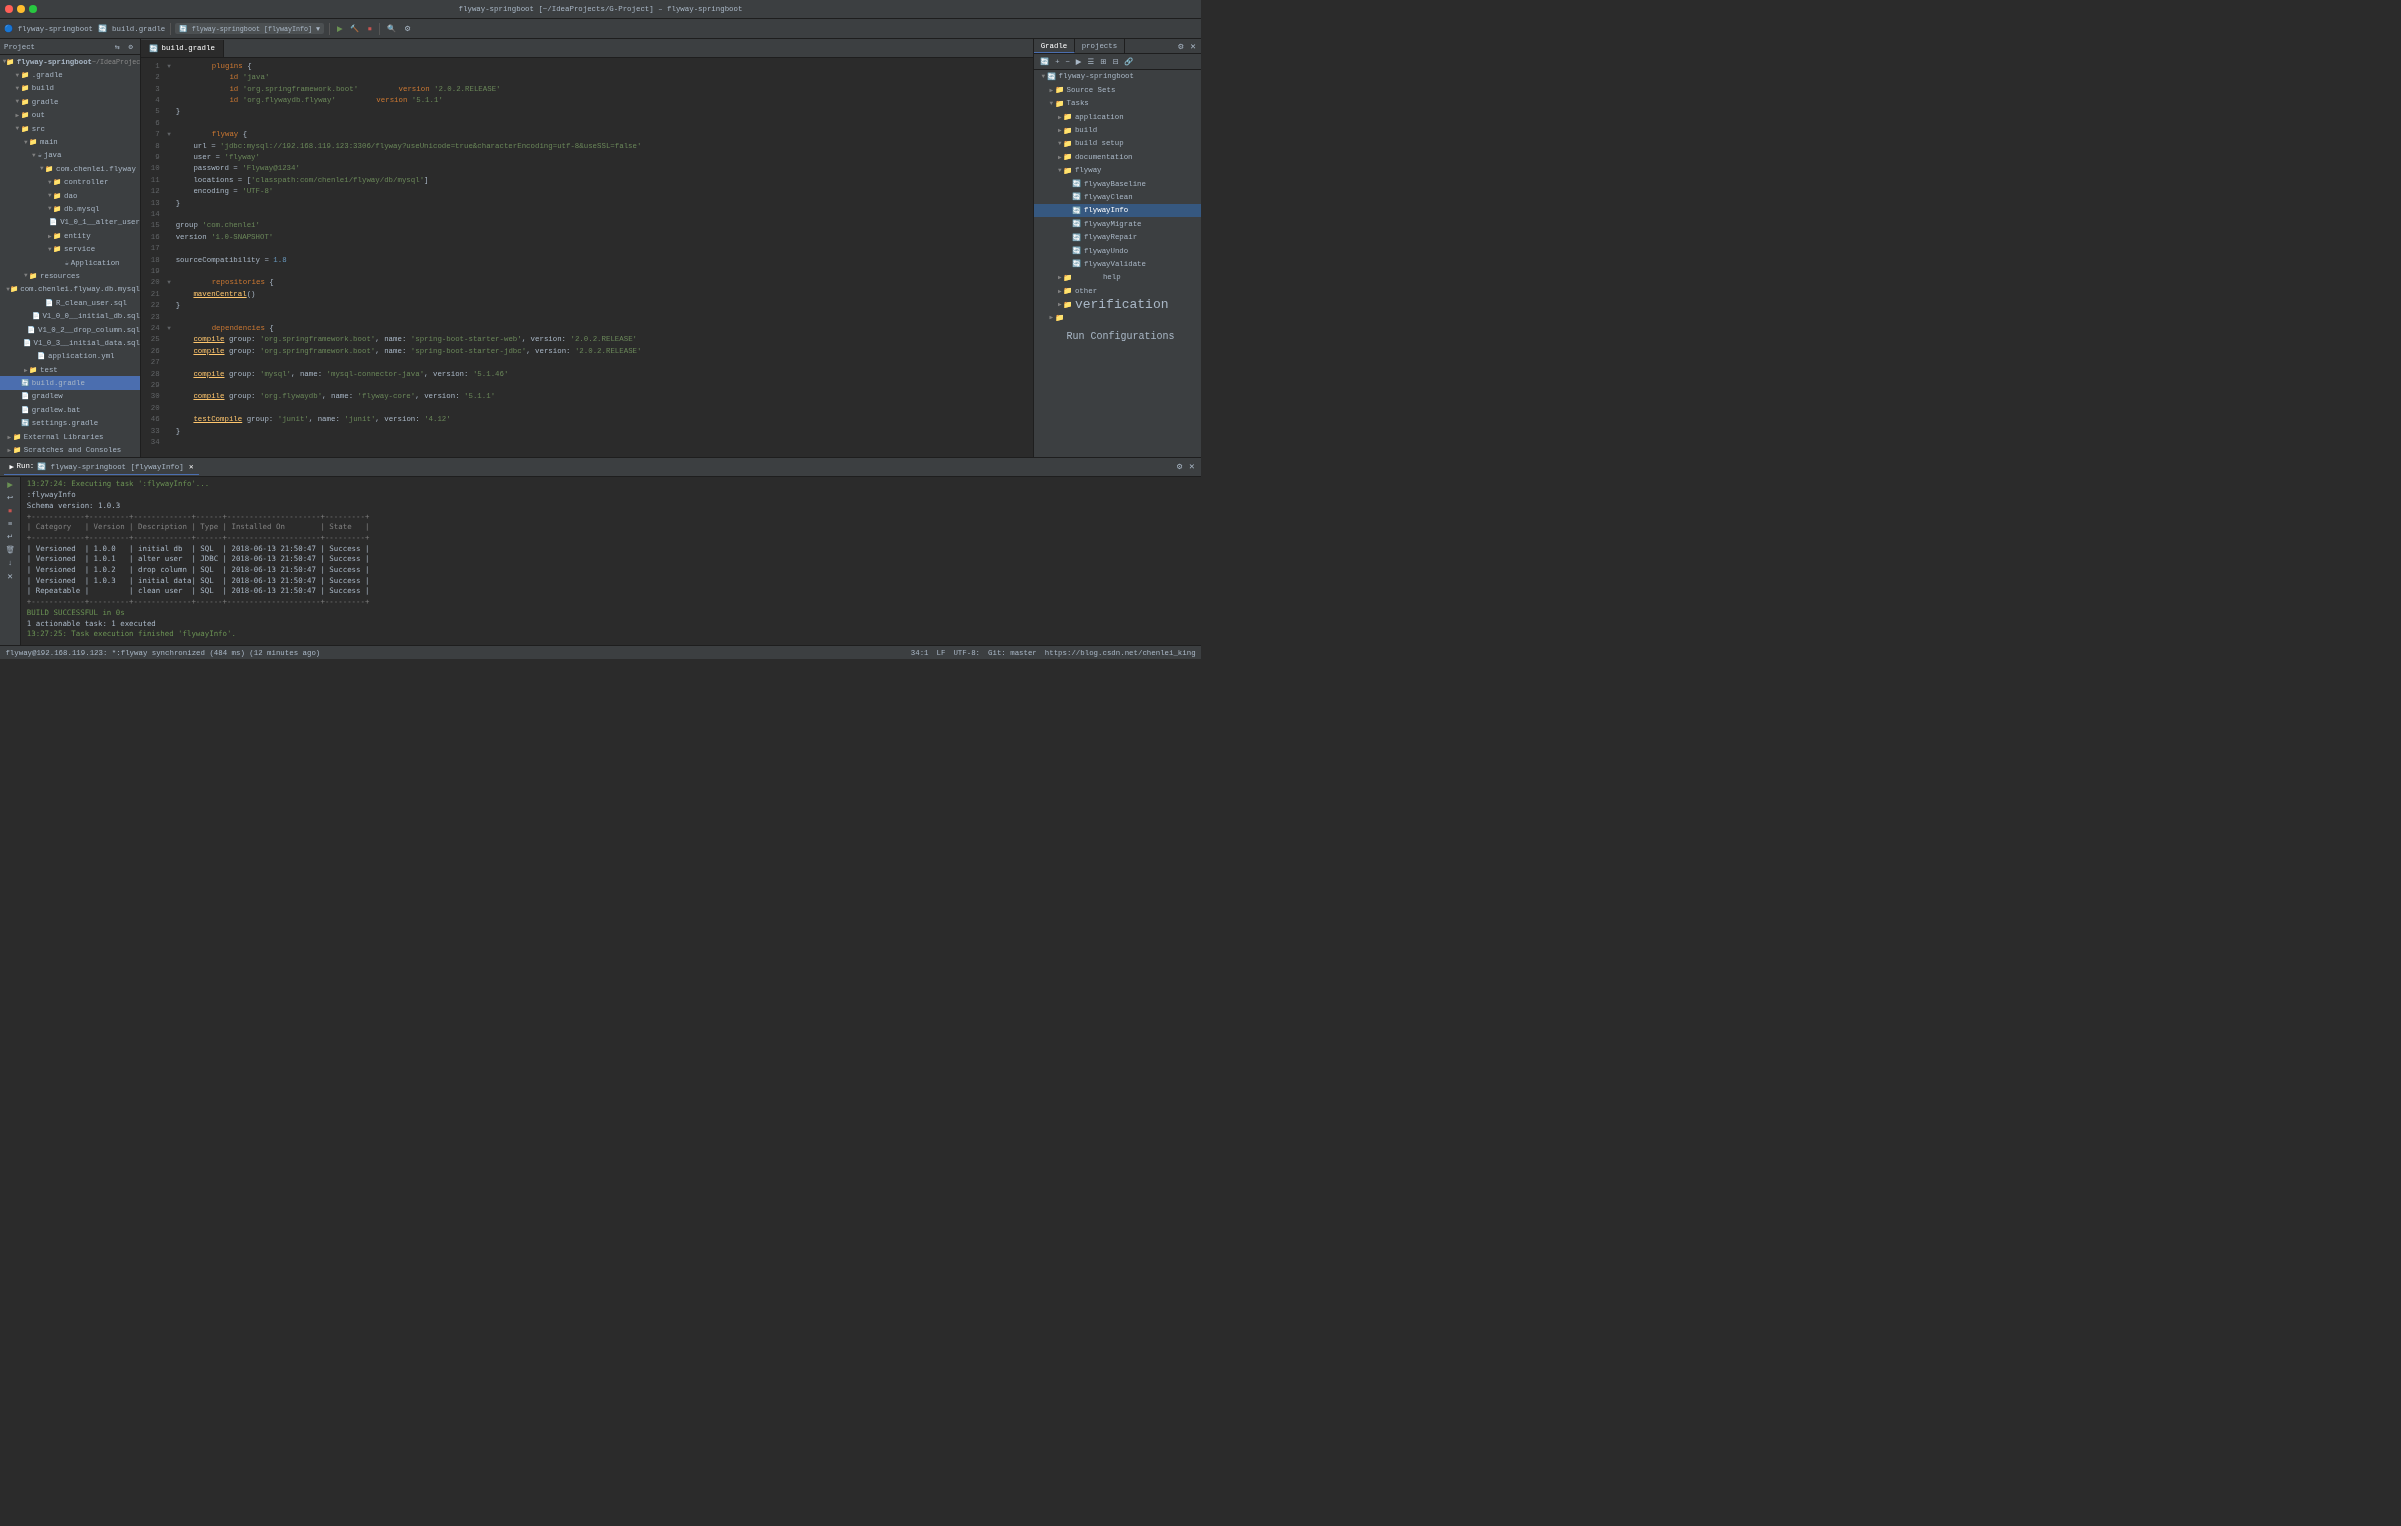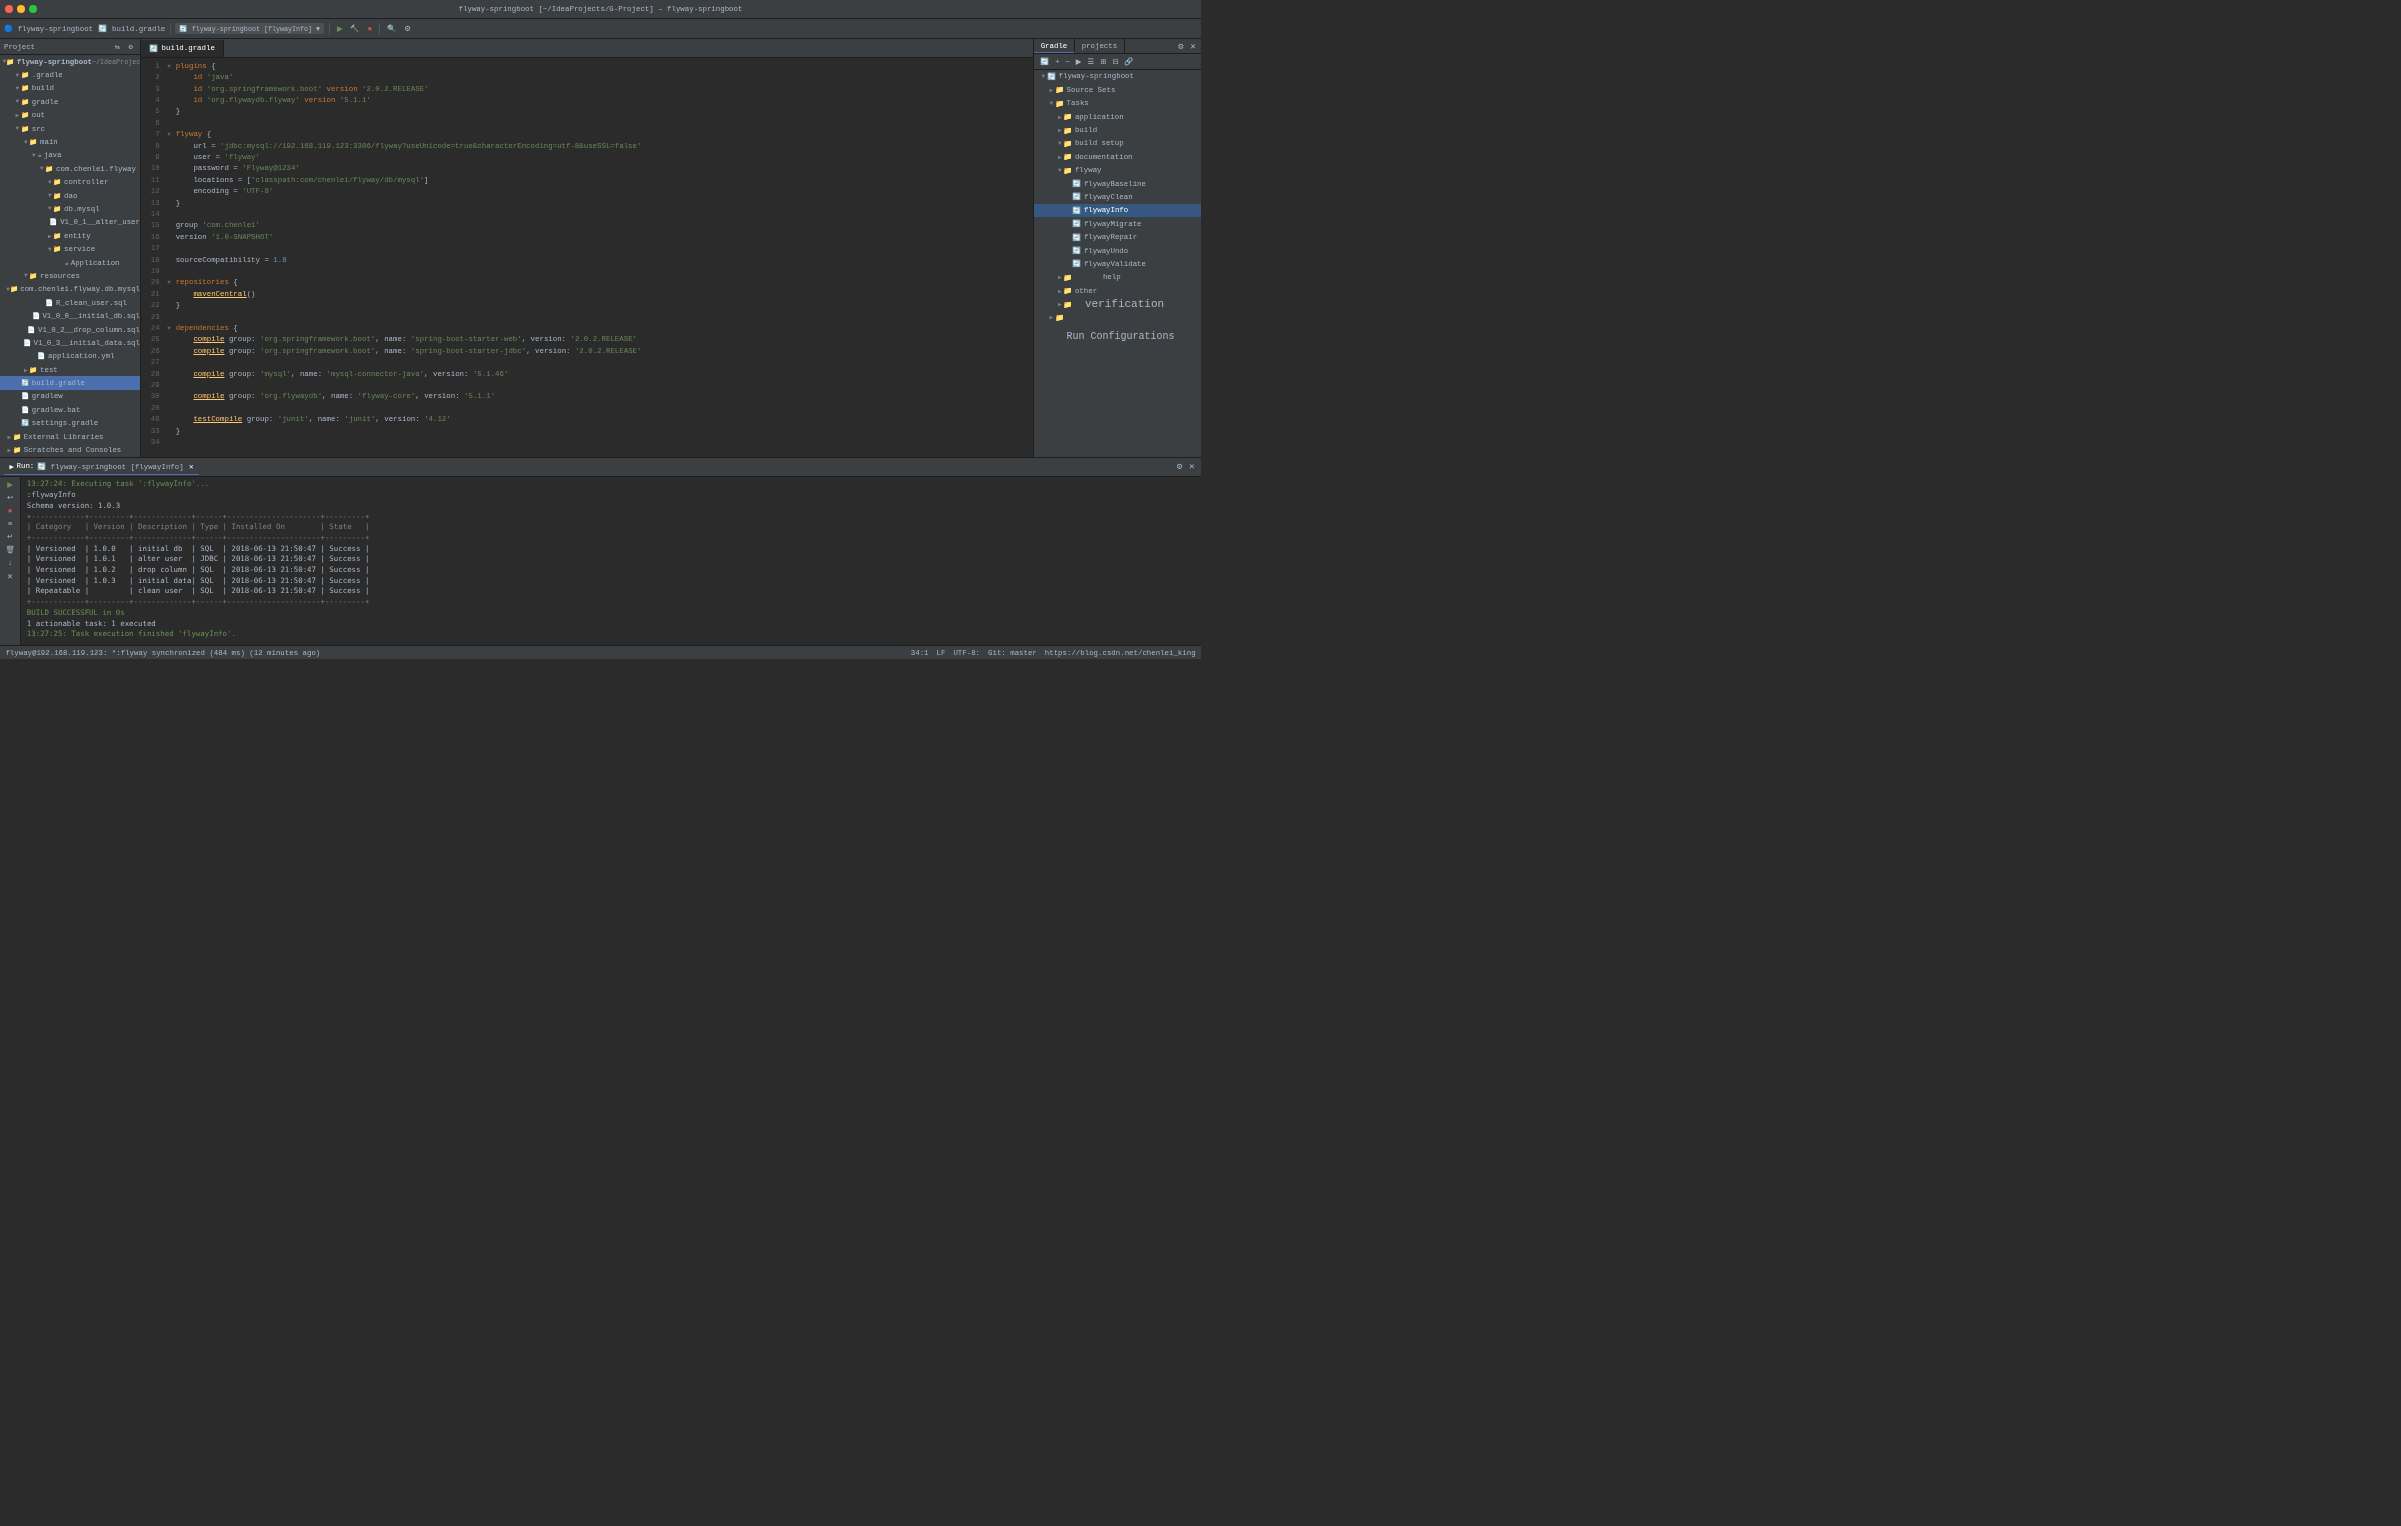--- a/index.html
+++ b/index.html
@@ -169,21 +169,21 @@
     }
     .fold-icon {
       width: 8px;
       color: #606366;
       font-size: 6px;
       text-align: center;
       flex-shrink: 0;
     }
 
     
-    .kw { color: #cc7832; }
+    .kw { color: #cc7832; margin-left: 36px; }
     .str { color: #6a8759; }
     .num { color: #6897bb; }
     .fn { color: #ffc66d; text-decoration: underline; }
     .key { color: #a9b7c6; }
 
     
     .right-sidebar {
       width: 168px;
       background: #3c3f41;
       border-left: 0.7px solid #1e1e1e;
@@ -912,21 +912,21 @@
           <span style="width:19px;display:inline-block;"></span>
           <span class="tree-arrow">▶</span>
           <span>📁</span>
           <span style="font-size:7.4px;margin-left:2px;">other</span>
         </div>
 
         <div class="gradle-tree-item">
           <span style="width:19px;display:inline-block;"></span>
           <span class="tree-arrow">▶</span>
           <span>📁</span>
-          <span style="font-size:11px;margin-left:12px;">verification</span>
+          <span style="font-size:13px;margin-left:2px;">verification</span>
         </div>
 
         <div class="gradle-tree-item">
           <span style="width:10.7px;display:inline-block;"></span>
           <span class="tree-arrow">▶</span>
           <span>📁</span>
           <span style="font-size:10px;margin-left:2px;margin-top:38px;">Run Configurations</span>
         </div>
       </div>
     </div>

